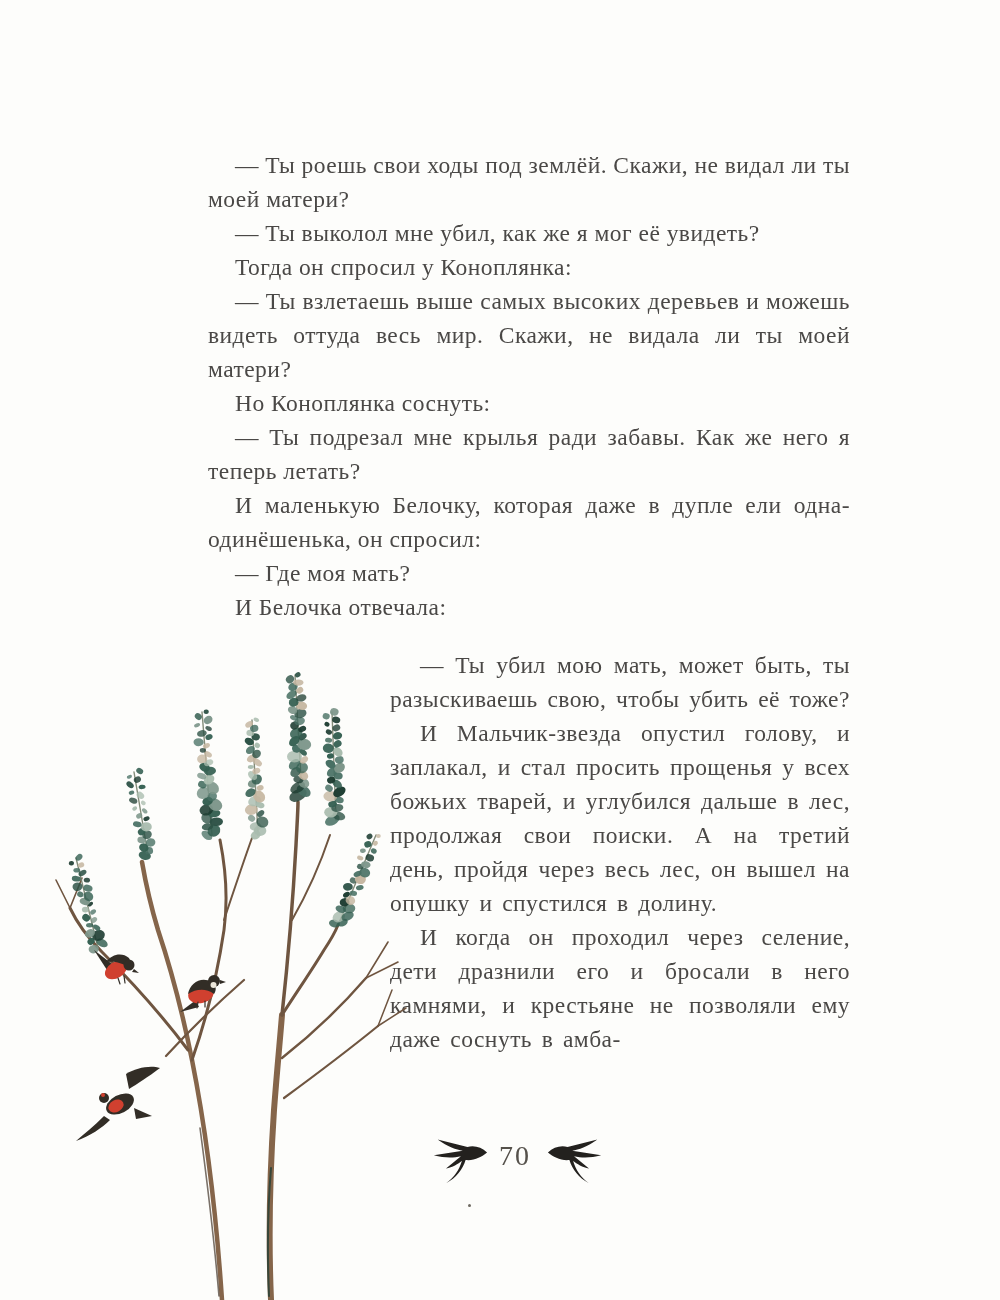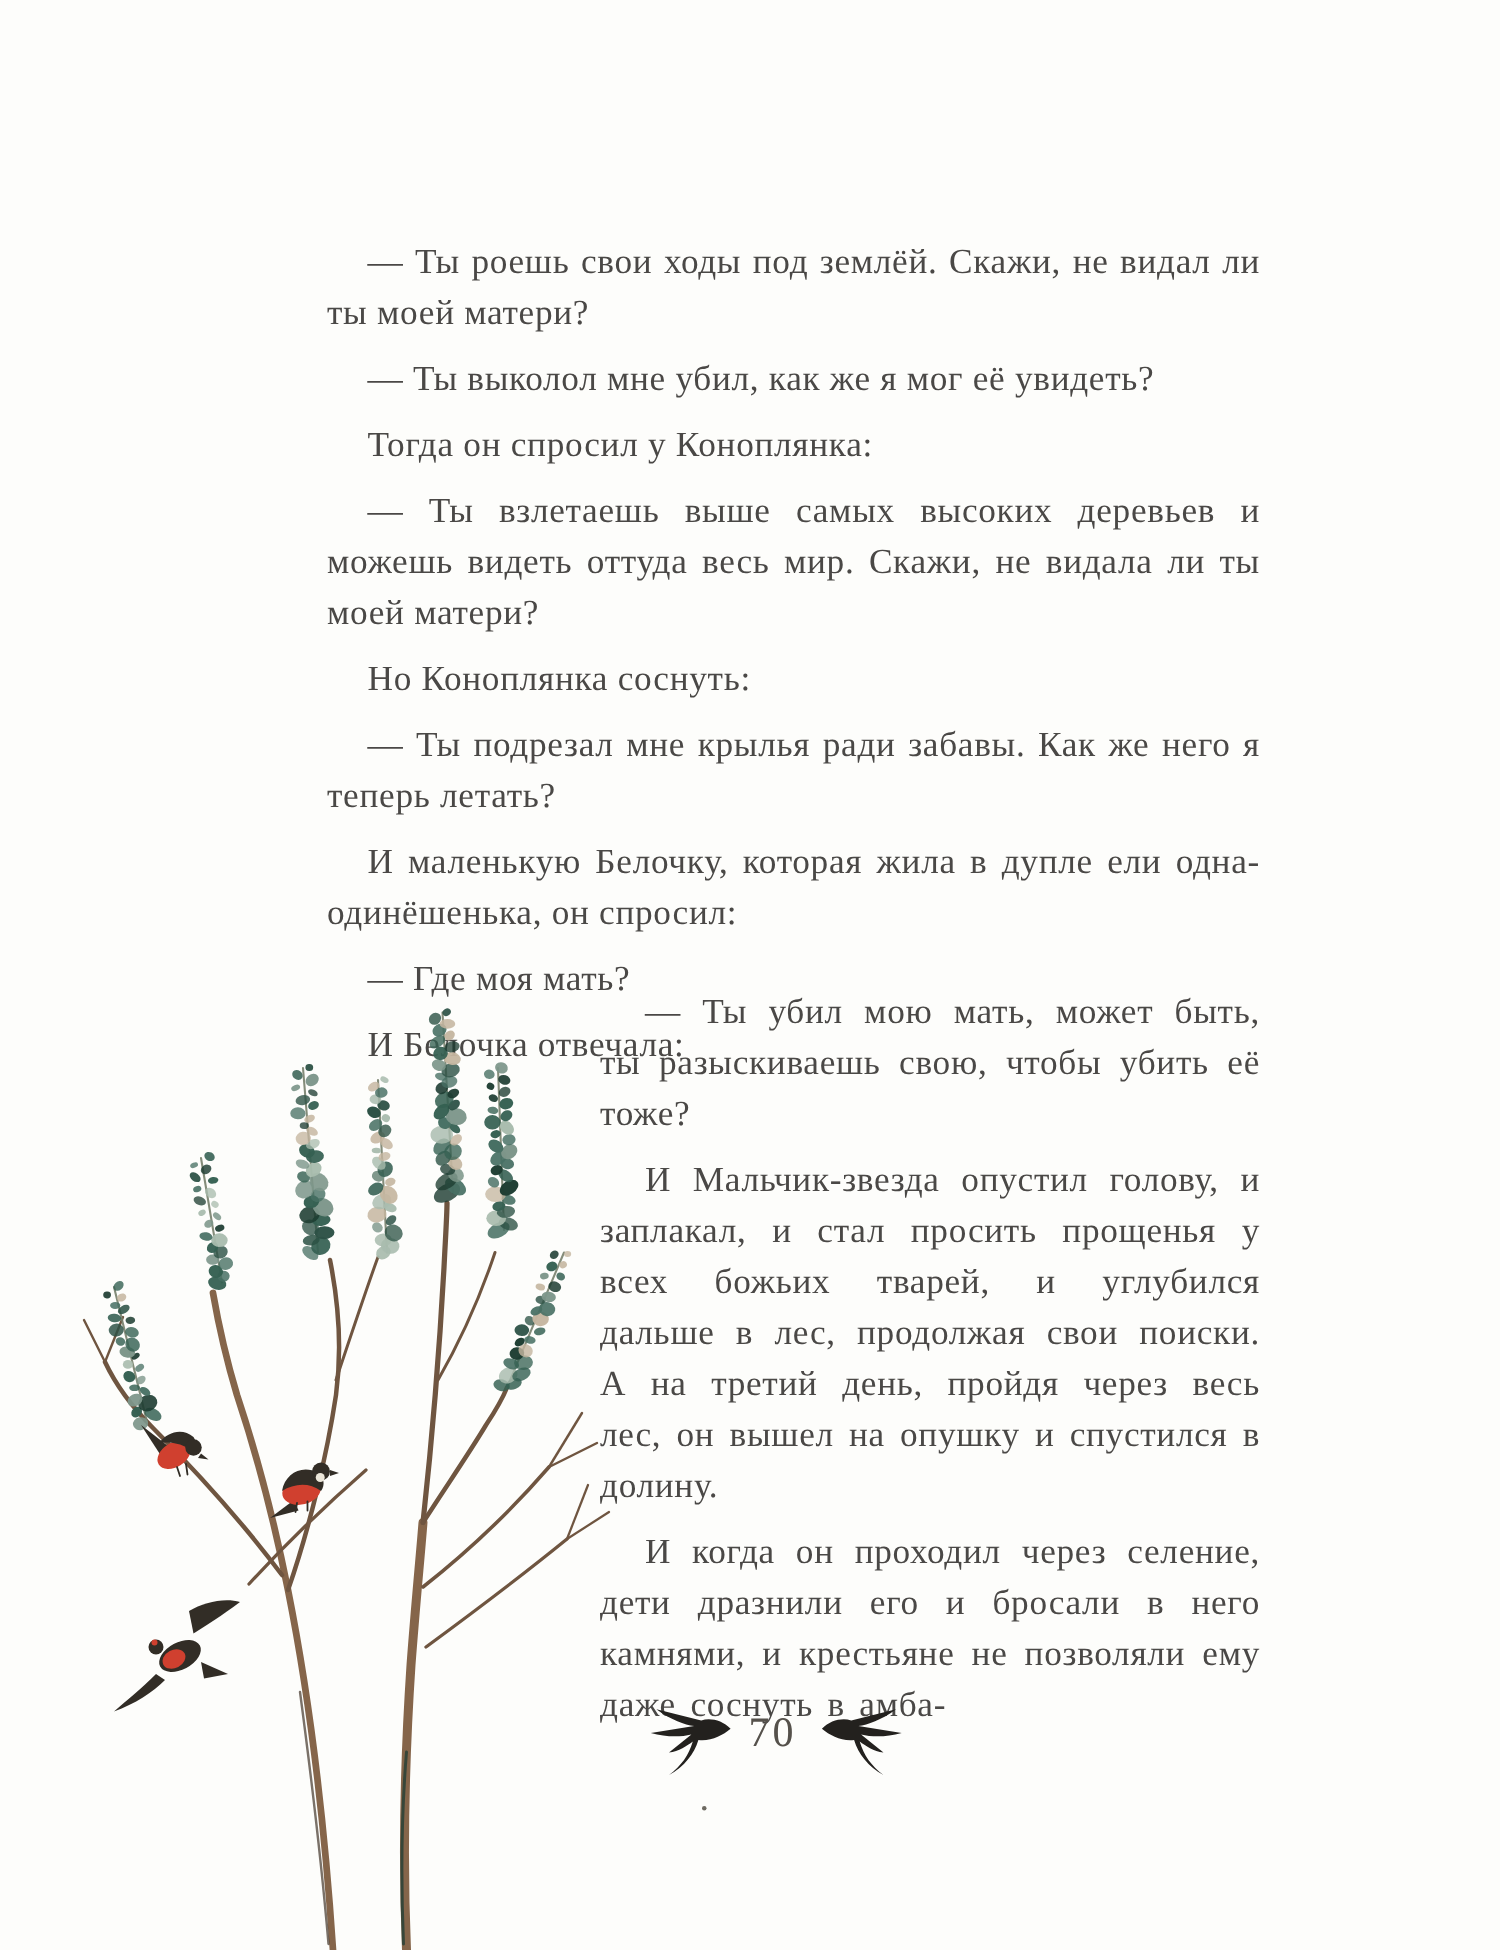--- a/index.html
+++ b/index.html
@@ -7,21 +7,21 @@
     width:1000px;height:1300px;position:relative;overflow:hidden;
     background:#fdfdfb;
     font-family:"Liberation Serif","DejaVu Serif",serif;
   }
   .page{position:absolute;inset:0;}
   .text-block{
     position:absolute;color:#4a4846;
     font-size:23.5px;line-height:34px;letter-spacing:0.02em;
     text-align:justify;hyphens:none;
   }
-  .text-block p{margin:10px;text-indent:27px;}
+  .text-block p{margin:0;text-indent:27px;}
   #block-full{left:208px;top:148px;width:642px;}
   #block-narrow{left:390px;top:648px;width:460px;word-spacing:0.14em;}
   #block-narrow p{text-indent:30px;}
   #illustration{position:absolute;left:30px;top:628px;width:390px;height:672px;}
   .footer{position:absolute;left:0;top:1132px;width:867px;height:70px;}
   .page-number{
     position:absolute;left:490px;top:8px;width:50px;text-align:center;
     font-size:28px;color:#55514b;letter-spacing:2px;
   }
   .swallow{position:absolute;top:4px;width:56px;height:48px;}
@@ -34,21 +34,21 @@
 
 <div class="page">
 
   <div id="block-full" class="text-block">
     <p>— Ты роешь свои ходы под землёй. Скажи, не видал ли ты моей матери?</p>
     <p>— Ты выколол мне убил, как же я мог её увидеть?</p>
     <p>Тогда он спросил у Коноплянка:</p>
     <p>— Ты взлетаешь выше самых высоких деревьев и можешь видеть оттуда весь мир. Скажи, не видала ли ты моей матери?</p>
     <p>Но Коноплянка соснуть:</p>
     <p>— Ты подрезал мне крылья ради забавы. Как же него я теперь летать?</p>
-    <p>И маленькую Белочку, которая жила в дупле ели одна-одинёшенька, он спросил:</p>
+    <p>И маленькую Белочку, которая даже в дупле ели одна-одинёшенька, он спросил:</p>
     <p>— Где моя мать?</p>
     <p>И Белочка отвечала:</p>
   </div>
 
   <div id="block-narrow" class="text-block">
     <p>— Ты убил мою мать, может быть, ты разыскиваешь свою, чтобы убить её тоже?</p>
     <p>И Мальчик-звезда опустил голову, и заплакал, и стал просить прощенья у всех божьих тварей, и углубился дальше в лес, продолжая свои поиски. А на третий день, пройдя через весь лес, он вышел на опушку и спустился в долину.</p>
     <p>И когда он проходил через селение, дети дразнили его и бросали в него камнями, и крестьяне не позволяли ему даже соснуть в амба-</p>
   </div>
 

